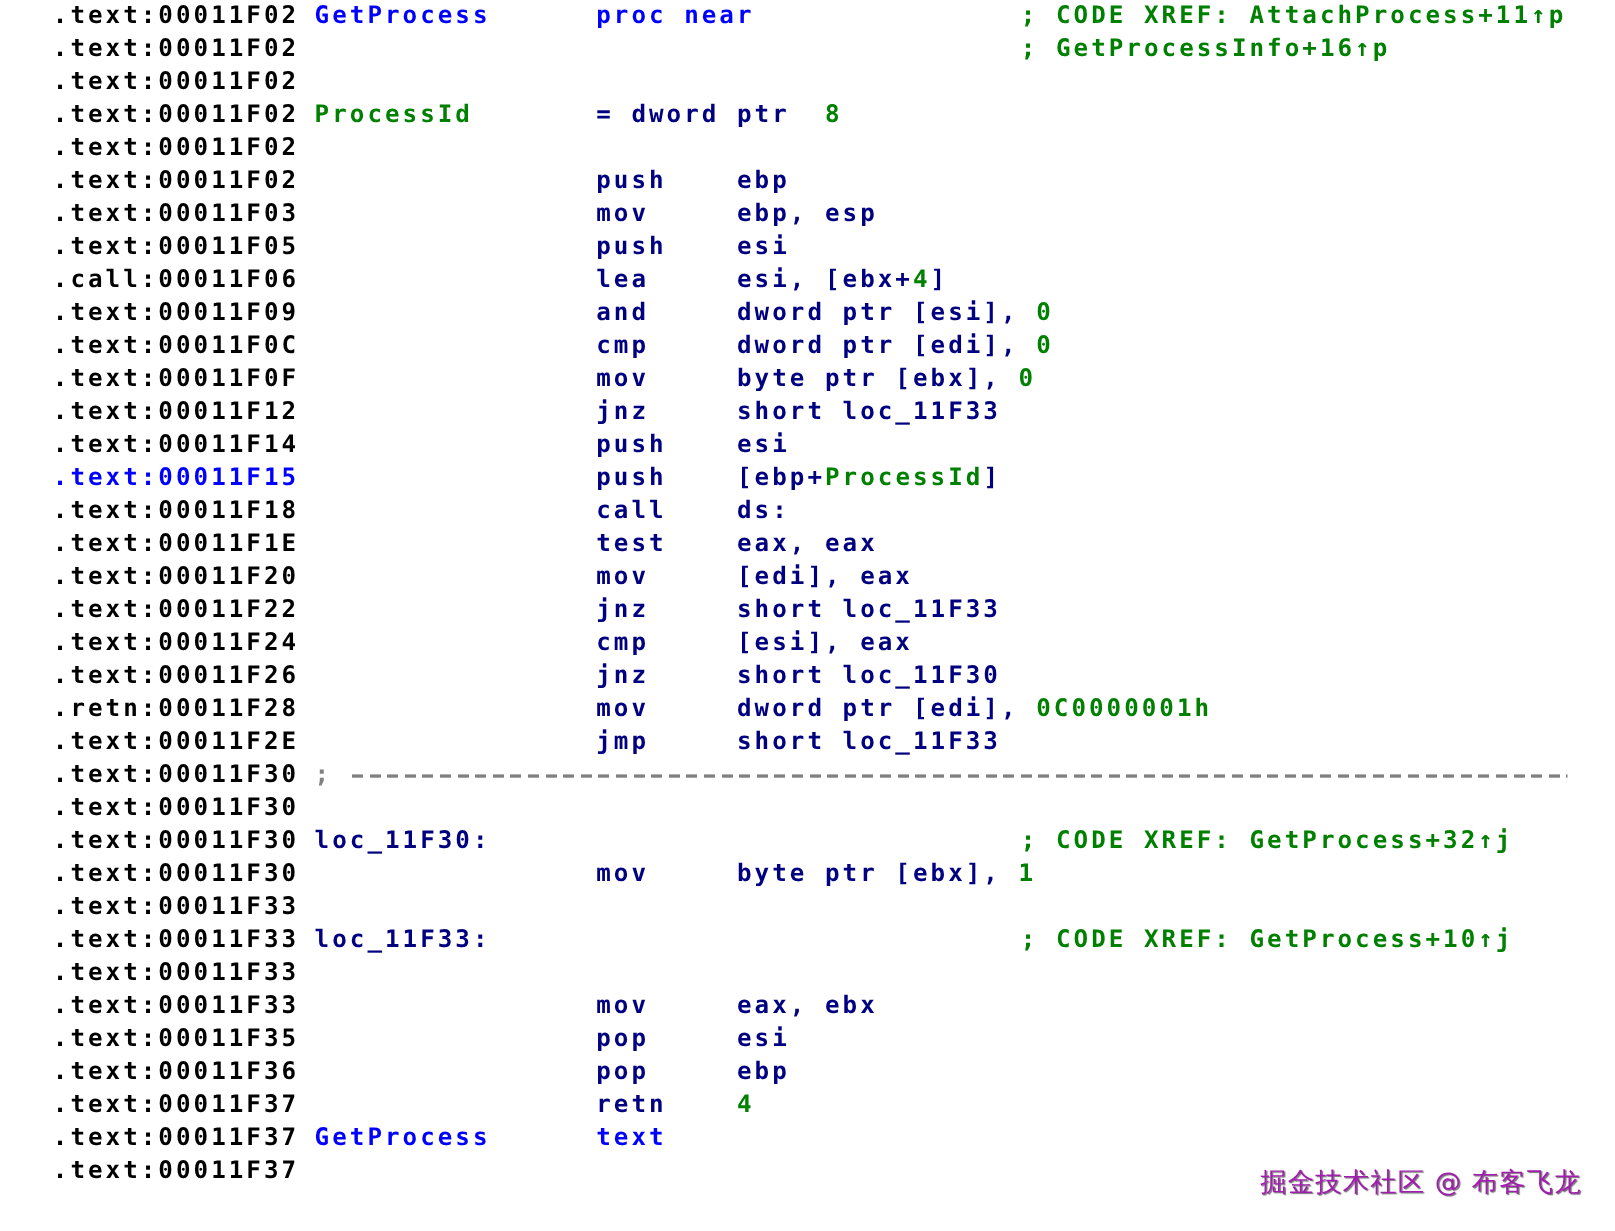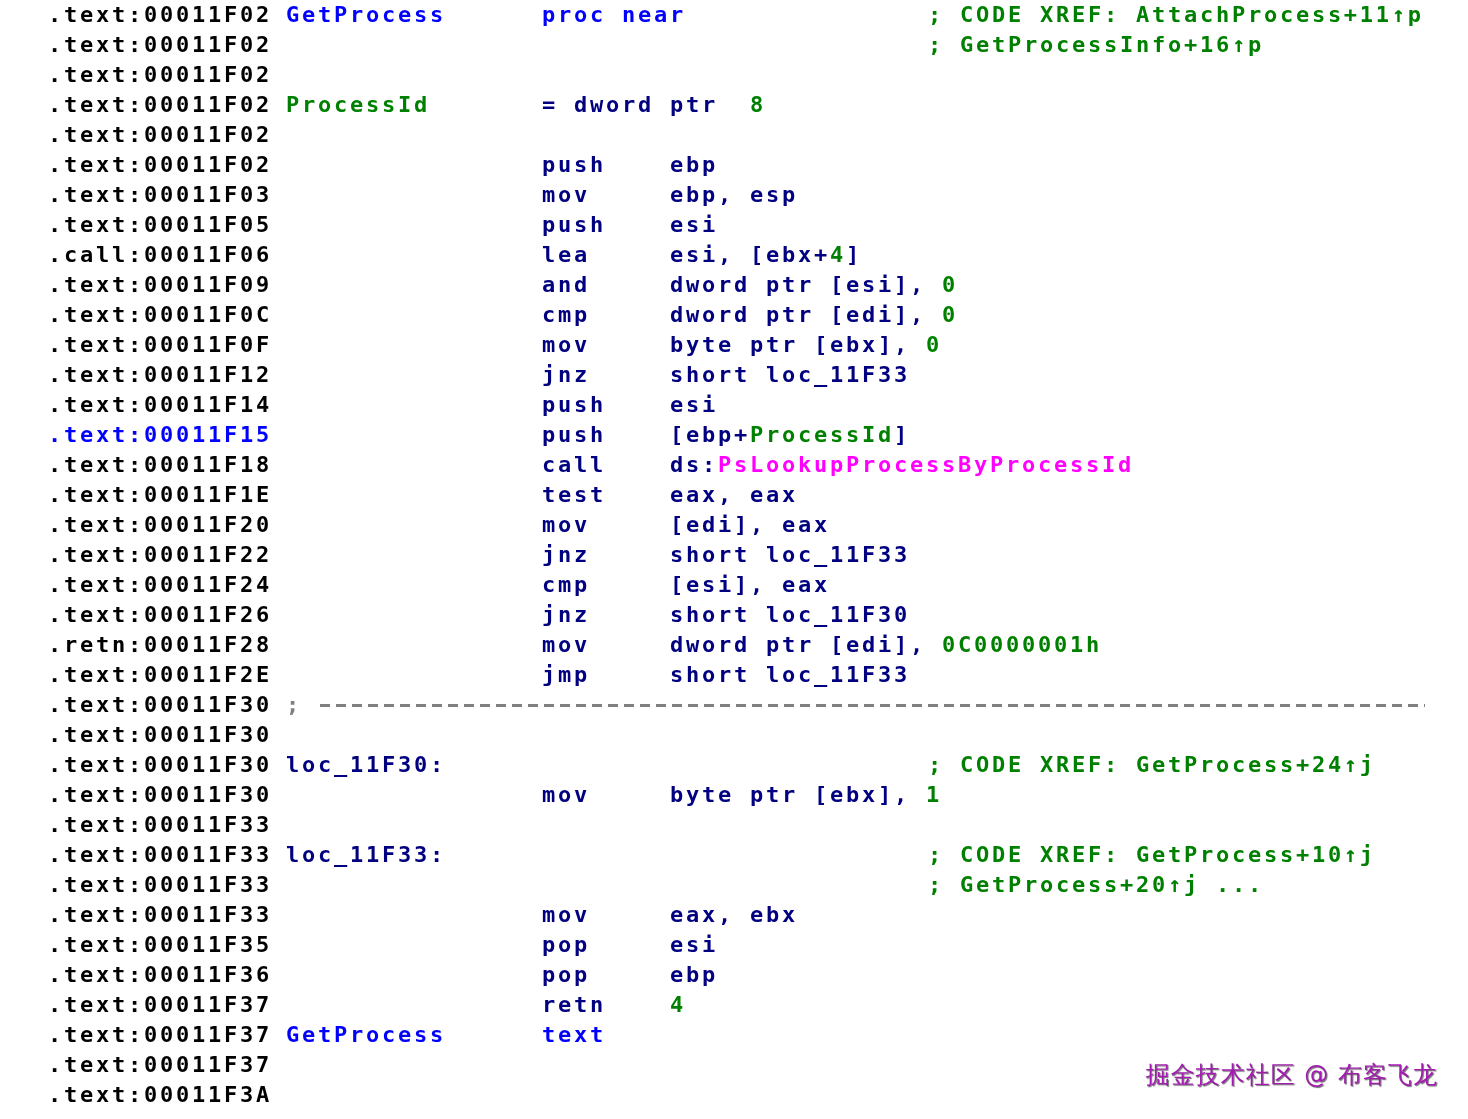--- a/index.html
+++ b/index.html
@@ -161,21 +161,20 @@
     <span class="mnem">push</span>
     <span class="opnd">[ebp+</span>
     <span class="opnd c-var" style="left:702px">ProcessId</span>
     <span class="opnd" style="left:846px">]</span>
   </div>
 
   <div class="line">
     <span class="addr">.text:00011F18</span>
     <span class="mnem">call</span>
     <span class="opnd">ds:</span>
-    <span class="opnd c-imp" style="left:670px">PsLookupProcessByProcessId</span>
   </div>
 
   <div class="line">
     <span class="addr">.text:00011F1E</span>
     <span class="mnem">test</span>
     <span class="opnd">eax, eax</span>
   </div>
 
   <div class="line">
     <span class="addr">.text:00011F20</span>
@@ -220,21 +219,21 @@
     <div class="sep-dash"></div>
   </div>
 
   <div class="line">
     <span class="addr">.text:00011F30</span>
   </div>
 
   <div class="line">
     <span class="addr">.text:00011F30</span>
     <span class="label c-loc">loc_11F30:</span>
-    <span class="cmt">; CODE XREF: GetProcess+24↑j</span>
+    <span class="cmt">; CODE XREF: GetProcess+32↑j</span>
   </div>
 
   <div class="line">
     <span class="addr">.text:00011F30</span>
     <span class="mnem">mov</span>
     <span class="opnd">byte ptr [ebx], </span>
     <span class="opnd c-num" style="left:878px">1</span>
   </div>
 
   <div class="line">
@@ -242,21 +241,20 @@
   </div>
 
   <div class="line">
     <span class="addr">.text:00011F33</span>
     <span class="label c-loc">loc_11F33:</span>
     <span class="cmt">; CODE XREF: GetProcess+10↑j</span>
   </div>
 
   <div class="line">
     <span class="addr">.text:00011F33</span>
-    <span class="cmt">; GetProcess+20↑j ...</span>
   </div>
 
   <div class="line">
     <span class="addr">.text:00011F33</span>
     <span class="mnem">mov</span>
     <span class="opnd">eax, ebx</span>
   </div>
 
   <div class="line">
     <span class="addr">.text:00011F35</span>
@@ -279,18 +277,15 @@
   <div class="line">
     <span class="addr">.text:00011F37</span>
     <span class="label c-func">GetProcess</span>
     <span class="mnem c-kw">text</span>
   </div>
 
   <div class="line">
     <span class="addr">.text:00011F37</span>
   </div>
 
-  <div class="line">
-    <span class="addr">.text:00011F3A</span>
-  </div>
 </div>
 
 <div class="watermark">掘金技术社区 @ 布客飞龙</div>
 
 </body></html>

